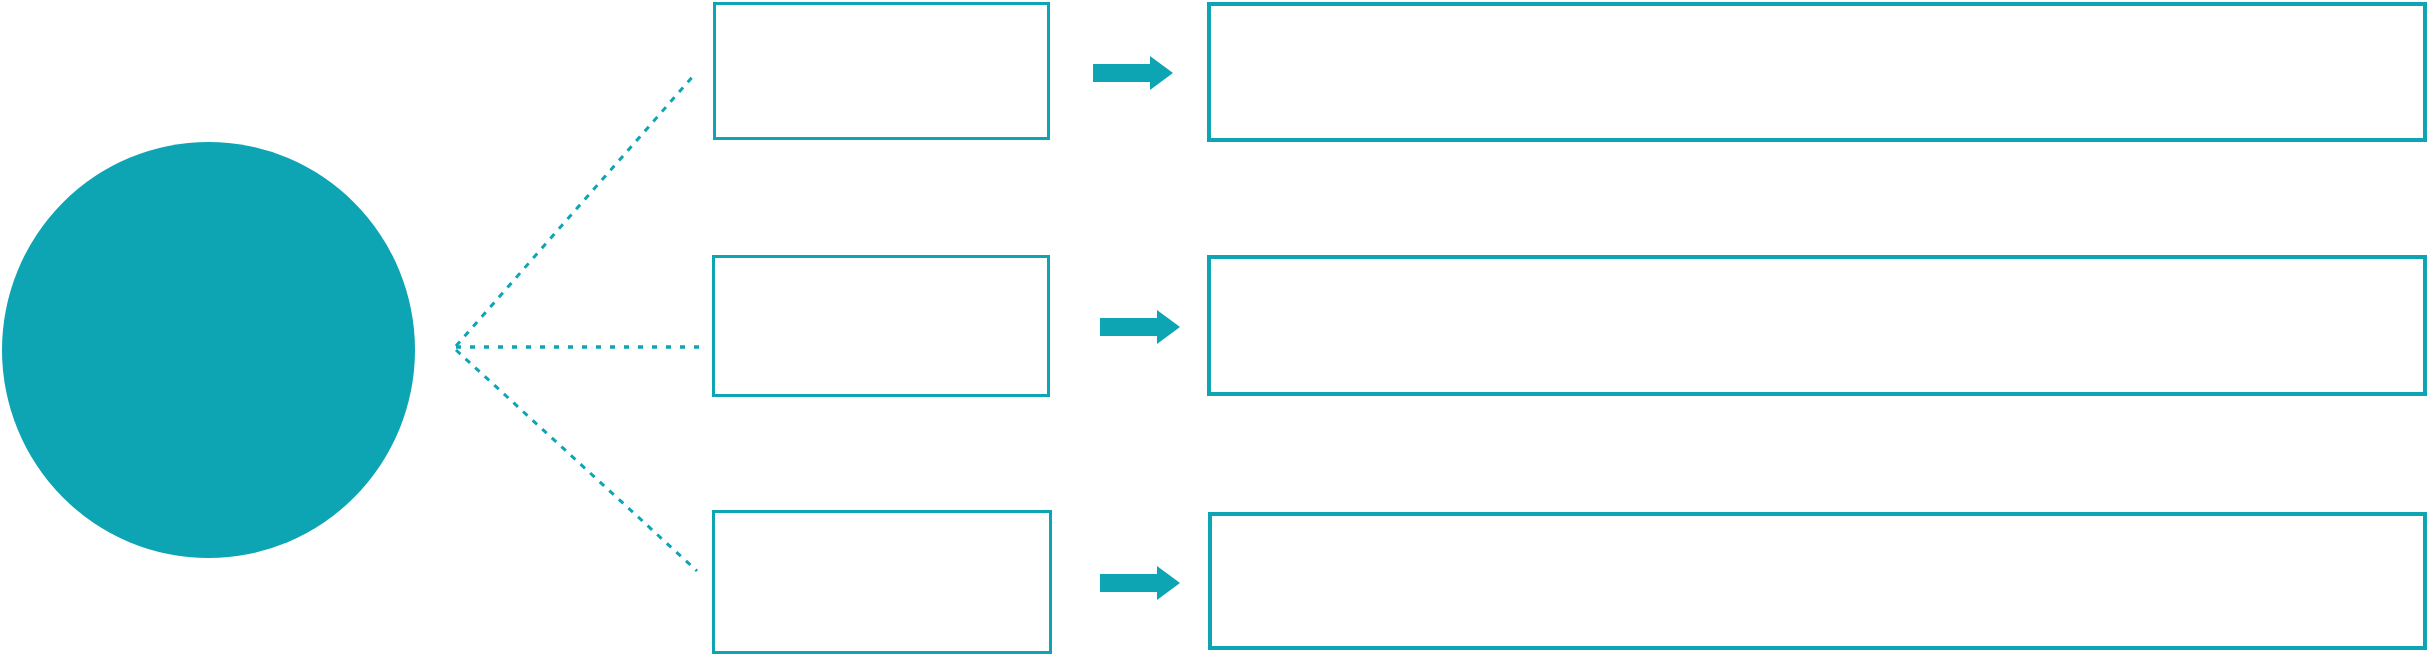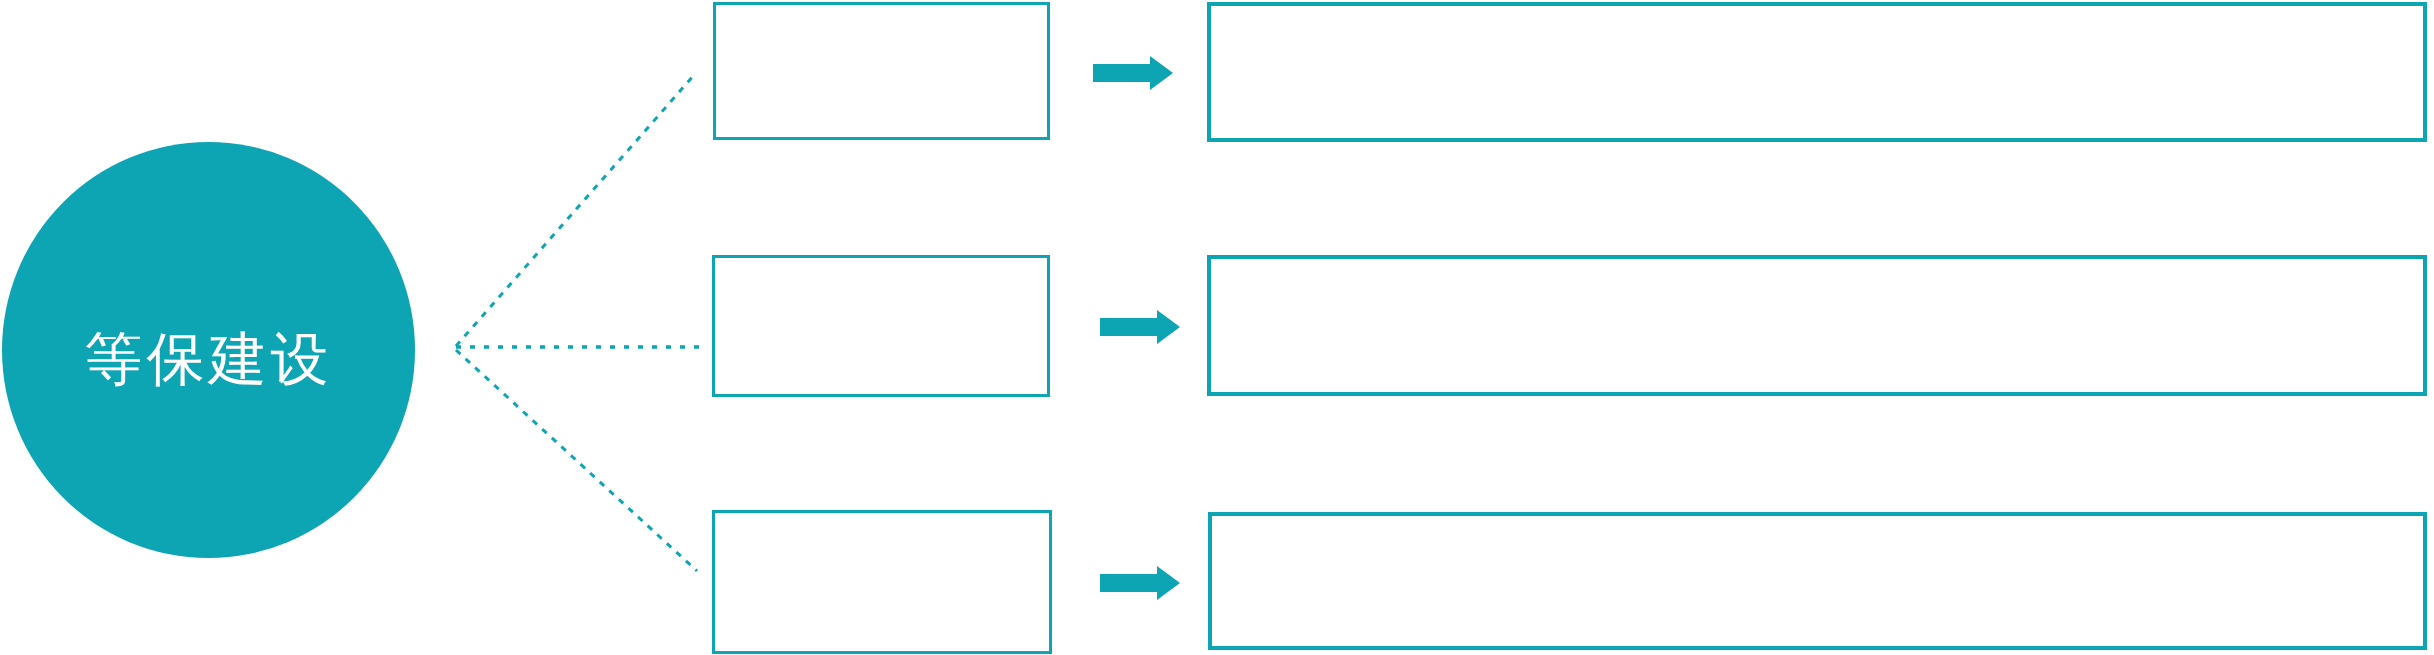--- a/index.html
+++ b/index.html
@@ -86,21 +86,20 @@
 
 <div class="canvas">
 
   <svg class="connectors" viewBox="0 0 2434 655" xmlns="http://www.w3.org/2000/svg">
     <line class="connector diag" x1="456" y1="346" x2="695" y2="74"></line>
     <line class="connector horiz" x1="456" y1="347" x2="703" y2="347"></line>
     <line class="connector diag" x1="456" y1="350" x2="697" y2="571"></line>
   </svg>
 
   <div class="root-circle">
-    <div class="line">等保建设</div>
   </div>
 
   <div class="box sub-box r1">
     <div class="box-label"></div>
   </div>
   <svg class="arrow r1" viewBox="0 0 80 34" xmlns="http://www.w3.org/2000/svg">
     <path class="arrow-shape" d="M0,8 L57,8 L57,0 L80,17 L57,34 L57,26 L0,26 Z"></path>
   </svg>
   <div class="box detail-box r1">
     <div class="box-label"></div>

